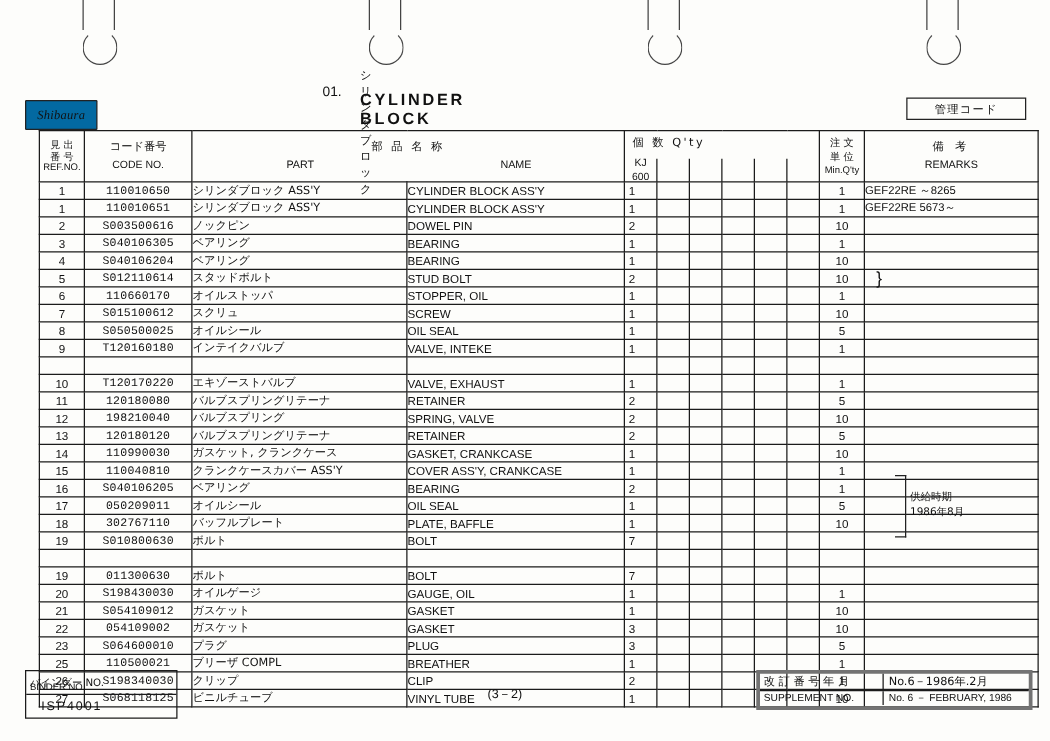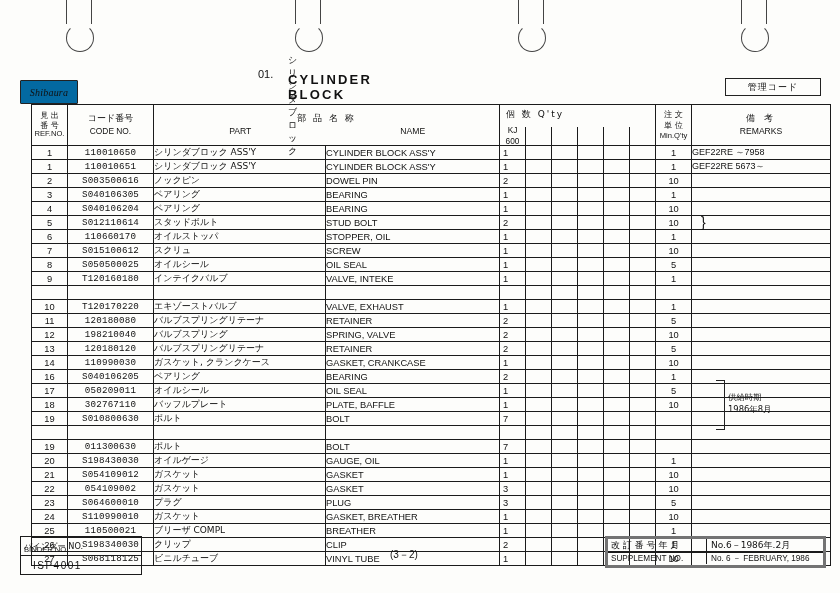--- a/index.html
+++ b/index.html
@@ -185,21 +185,21 @@
       <td class="c-code mono">110010650</td>
       <td class="c-part jp pad-l">シリンダブロック ASS'Y</td>
       <td class="c-name pad-l">CYLINDER BLOCK ASS'Y</td>
       <td class="c-kj" style="text-align:left;padding-left:3px;">1</td>
       <td></td>
           <td></td>
       <td></td>
           <td></td>
       <td></td>
       <td class="c-min">1</td>
-      <td class="rem">GEF22RE  ～7958</td>
+      <td class="rem">GEF22RE  ～8265</td>
     </tr>
     <tr class="cell">
       <td class="c-ref">1</td>
       <td class="c-code mono">110010651</td>
       <td class="c-part jp pad-l">シリンダブロック ASS'Y</td>
       <td class="c-name pad-l">CYLINDER BLOCK ASS'Y</td>
       <td class="c-kj" style="text-align:left;padding-left:3px;">1</td>
       <td></td>
           <td></td>
       <td></td>
@@ -400,20 +400,34 @@
       <td class="c-kj" style="text-align:left;padding-left:3px;">1</td>
       <td></td>
           <td></td>
       <td></td>
           <td></td>
       <td></td>
       <td class="c-min">10</td>
       <td class="rem"></td>
     </tr>
     <tr class="cell">
+      <td class="c-ref">15</td>
+      <td class="c-code mono">110040810</td>
+      <td class="c-part jp pad-l">クランクケースカバー ASS'Y</td>
+      <td class="c-name pad-l">COVER ASS'Y, CRANKCASE</td>
+      <td class="c-kj" style="text-align:left;padding-left:3px;">1</td>
+      <td></td>
+          <td></td>
+      <td></td>
+          <td></td>
+      <td></td>
+      <td class="c-min">1</td>
+      <td class="rem"></td>
+    </tr>
+    <tr class="cell">
       <td class="c-ref">16</td>
       <td class="c-code mono">S040106205</td>
       <td class="c-part jp pad-l">ベアリング</td>
       <td class="c-name pad-l">BEARING</td>
       <td class="c-kj" style="text-align:left;padding-left:3px;">2</td>
       <td></td>
           <td></td>
       <td></td>
           <td></td>
       <td></td>
@@ -539,34 +553,20 @@
       <td class="c-code mono">S064600010</td>
       <td class="c-part jp pad-l">プラグ</td>
       <td class="c-name pad-l">PLUG</td>
       <td class="c-kj" style="text-align:left;padding-left:3px;">3</td>
       <td></td>
           <td></td>
       <td></td>
           <td></td>
       <td></td>
       <td class="c-min">5</td>
-      <td class="rem"></td>
-    </tr>
-    <tr class="cell">
-      <td class="c-ref">24</td>
-      <td class="c-code mono">S110990010</td>
-      <td class="c-part jp pad-l">ガスケット</td>
-      <td class="c-name pad-l">GASKET, BREATHER</td>
-      <td class="c-kj" style="text-align:left;padding-left:3px;">1</td>
-      <td></td>
-          <td></td>
-      <td></td>
-          <td></td>
-      <td></td>
-      <td class="c-min">10</td>
       <td class="rem"></td>
     </tr>
     <tr class="cell">
       <td class="c-ref">25</td>
       <td class="c-code mono">110500021</td>
       <td class="c-part jp pad-l">ブリーザ COMPL</td>
       <td class="c-name pad-l">BREATHER</td>
       <td class="c-kj" style="text-align:left;padding-left:3px;">1</td>
       <td></td>
           <td></td>

